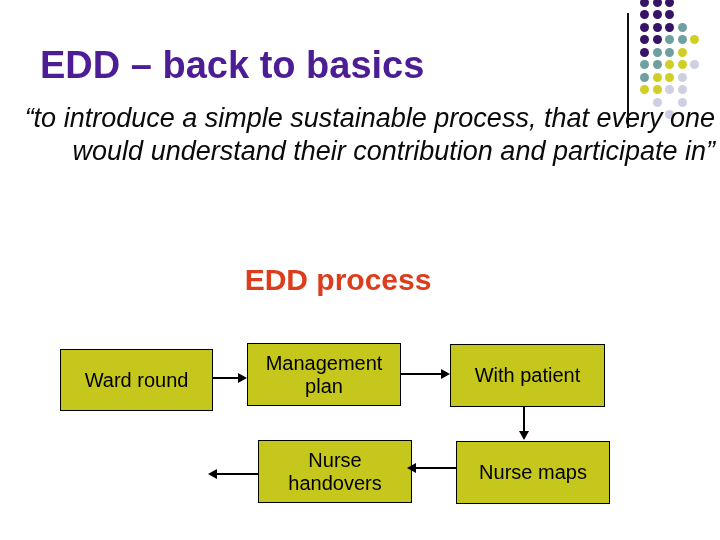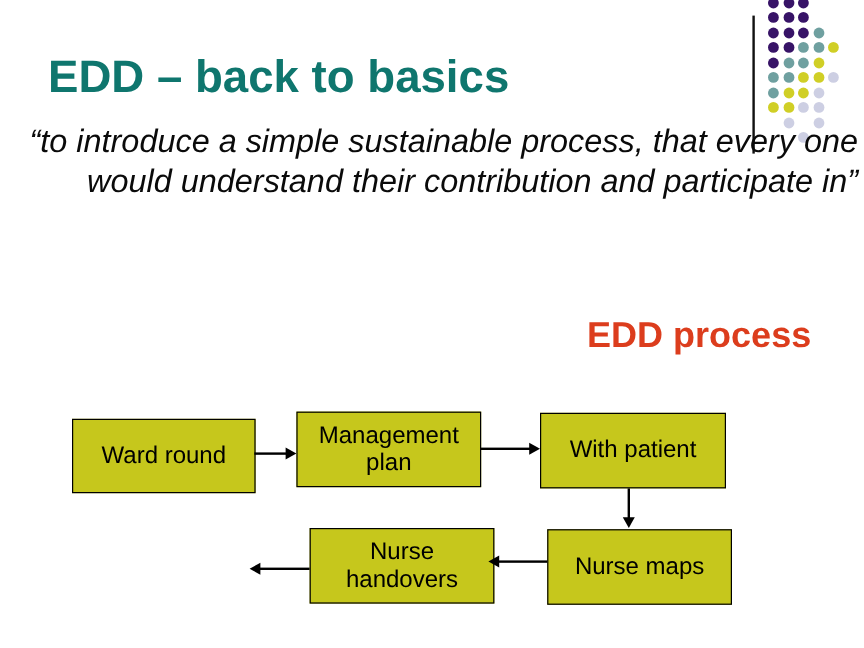--- a/index.html
+++ b/index.html
@@ -5,21 +5,21 @@
   html,body{margin:0;padding:0;}
   body{
     width:720px;height:540px;overflow:hidden;background:#fff;
     font-family:"Liberation Sans",sans-serif;position:relative;
   }
   .slide{position:absolute;left:0;top:0;width:720px;height:540px;background:#fff;}
 
   
   .title{
     position:absolute;left:40px;top:20px;
-    font-size:38px;line-height:40px;font-weight:bold;color:#0f766e;
+    font-size:38px;line-height:40px;font-weight:bold;color:#4c1d95;
     white-space:nowrap;
   }
 
   
   .vline{position:absolute;left:627px;top:13px;width:1.5px;height:115px;background:#111;}
   .dots{position:absolute;left:640px;top:-4px;}
   .dr{display:flex;height:12.5px;align-items:center;}
   .d{width:9px;height:9px;border-radius:50%;margin-right:3.5px;flex:none;}
   .p{background:#371367}
   .t{background:#6FA0A0}
@@ -29,21 +29,21 @@
 
   
   .quote{
     position:absolute;left:5px;top:102px;width:710px;
     text-align:right;font-style:italic;font-size:27px;line-height:33px;color:#0A0A0A;
   }
   .quote div{white-space:nowrap;}
 
   
   .h2{
-    position:absolute;left:0;top:263px;width:676px;text-align:right;
+    position:absolute;left:0;top:263px;width:676px;text-align:center;
     font-size:30px;line-height:34px;font-weight:bold;color:#DC3D1D;white-space:nowrap;
   }
 
   
   .node{
     position:absolute;background:#C6C71C;border:1px solid #000;box-sizing:border-box;
     display:flex;align-items:center;justify-content:center;text-align:center;
     font-size:20px;line-height:23px;color:#000;padding:0 10px;
   }
   #n-ward-round{left:60px;top:349px;width:153px;height:62px;}

